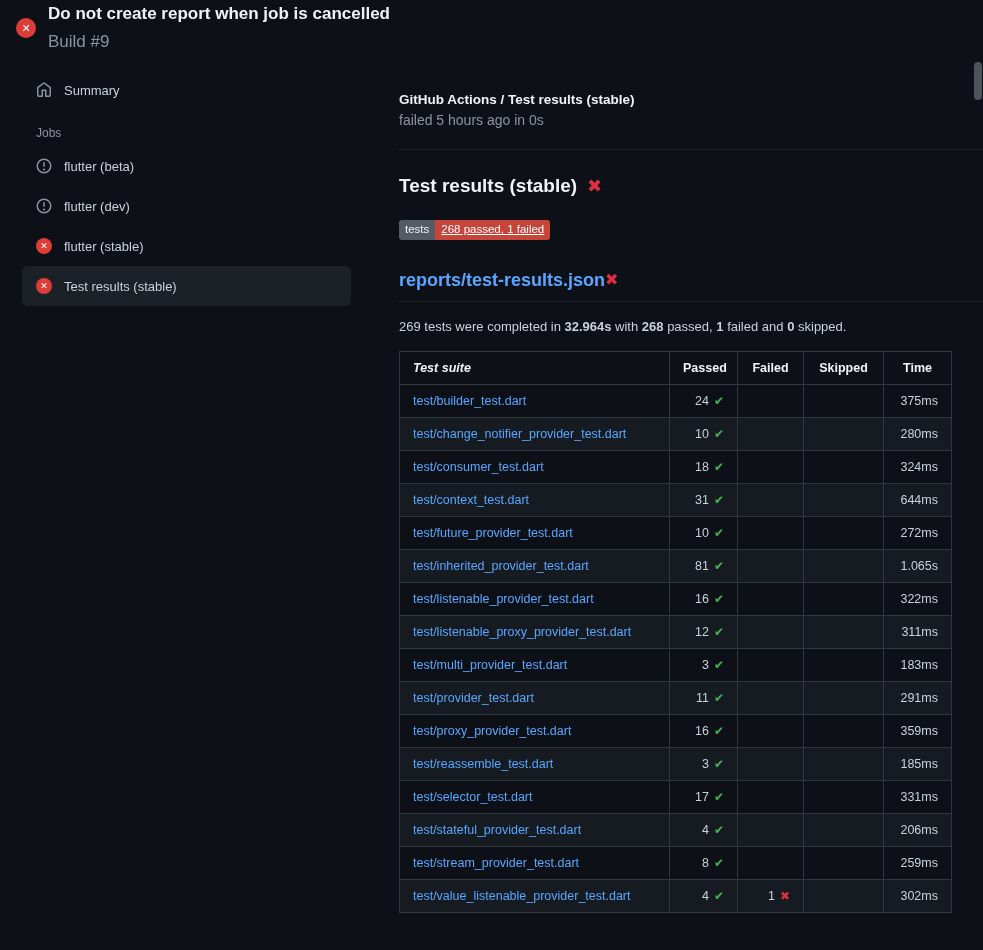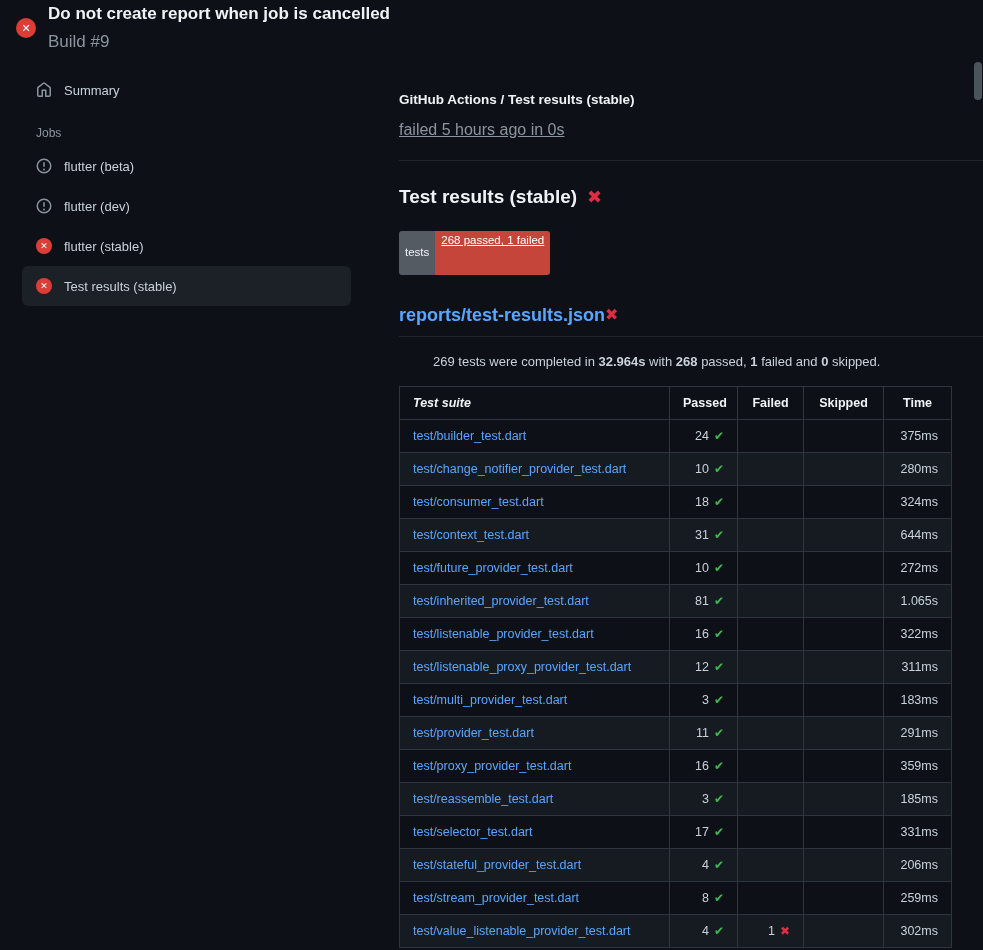--- a/index.html
+++ b/index.html
@@ -30,30 +30,30 @@
 
   
   .layout{display:flex;align-items:flex-start;}
   .sidebar{width:360px;flex:none;padding:14px 9px 0 22px;}
   .side-item{display:flex;align-items:center;gap:12px;height:40px;padding:0 14px;border-radius:6px;font-size:13px;color:var(--text);cursor:pointer;}
   .side-item.selected{background:var(--selected);}
   .jobs-label{color:var(--muted);font-size:12px;margin:16px 0 6px 14px;}
 
   .main{flex:1;padding:36px 0 0 39px;}
   .breadcrumb{font-size:13.5px;font-weight:700;color:var(--heading);}
-  .meta{font-size:16px;color:var(--muted);margin-top:14px;text-decoration:underline;}
+  .meta{font-size:14px;color:var(--muted);margin-top:5px;}
   .divider{border:0;border-top:1px solid var(--divider);margin:21px 0 0;}
 
   .section-title{margin-top:25px;font-size:19px;font-weight:700;color:var(--heading);display:flex;align-items:center;gap:10px;}
   .badge{display:inline-flex;margin-top:23px;font-size:11.5px;border-radius:3px;overflow:hidden;line-height:1;}
-  .badge-label{background:var(--badgelabel);color:#f0f3f6;padding:16px 6px;}
+  .badge-label{background:var(--badgelabel);color:#f0f3f6;padding:4px 6px;}
   .badge-value{background:var(--badgevalue);color:#fff;padding:4px 6px;text-decoration:underline;}
 
   .report-title{margin-top:30px;font-size:18px;font-weight:700;display:flex;align-items:center;padding-bottom:10px;border-bottom:1px solid var(--divider);}
-  .summary{margin-top:17px;font-size:13px;margin-left:34px;}
+  .summary{margin-top:17px;font-size:13px;}
   .summary b{font-weight:700;color:var(--text);}
 
   table.results{margin-top:17px;width:553px;border-collapse:collapse;table-layout:fixed;font-size:12.5px;}
   .results th,.results td{border:1px solid var(--border);padding:8px 13px;line-height:16px;}
   .results thead th{font-weight:700;color:var(--heading);text-align:center;}
   .results thead th.suite-col{text-align:left;font-style:italic;}
   .results th:nth-child(2),.results td:nth-child(2){width:68px;}
   .results th:nth-child(3),.results td:nth-child(3){width:66px;}
   .results th:nth-child(4),.results td:nth-child(4){width:80px;}
   .results th:nth-child(5),.results td:nth-child(5){width:68px;}

